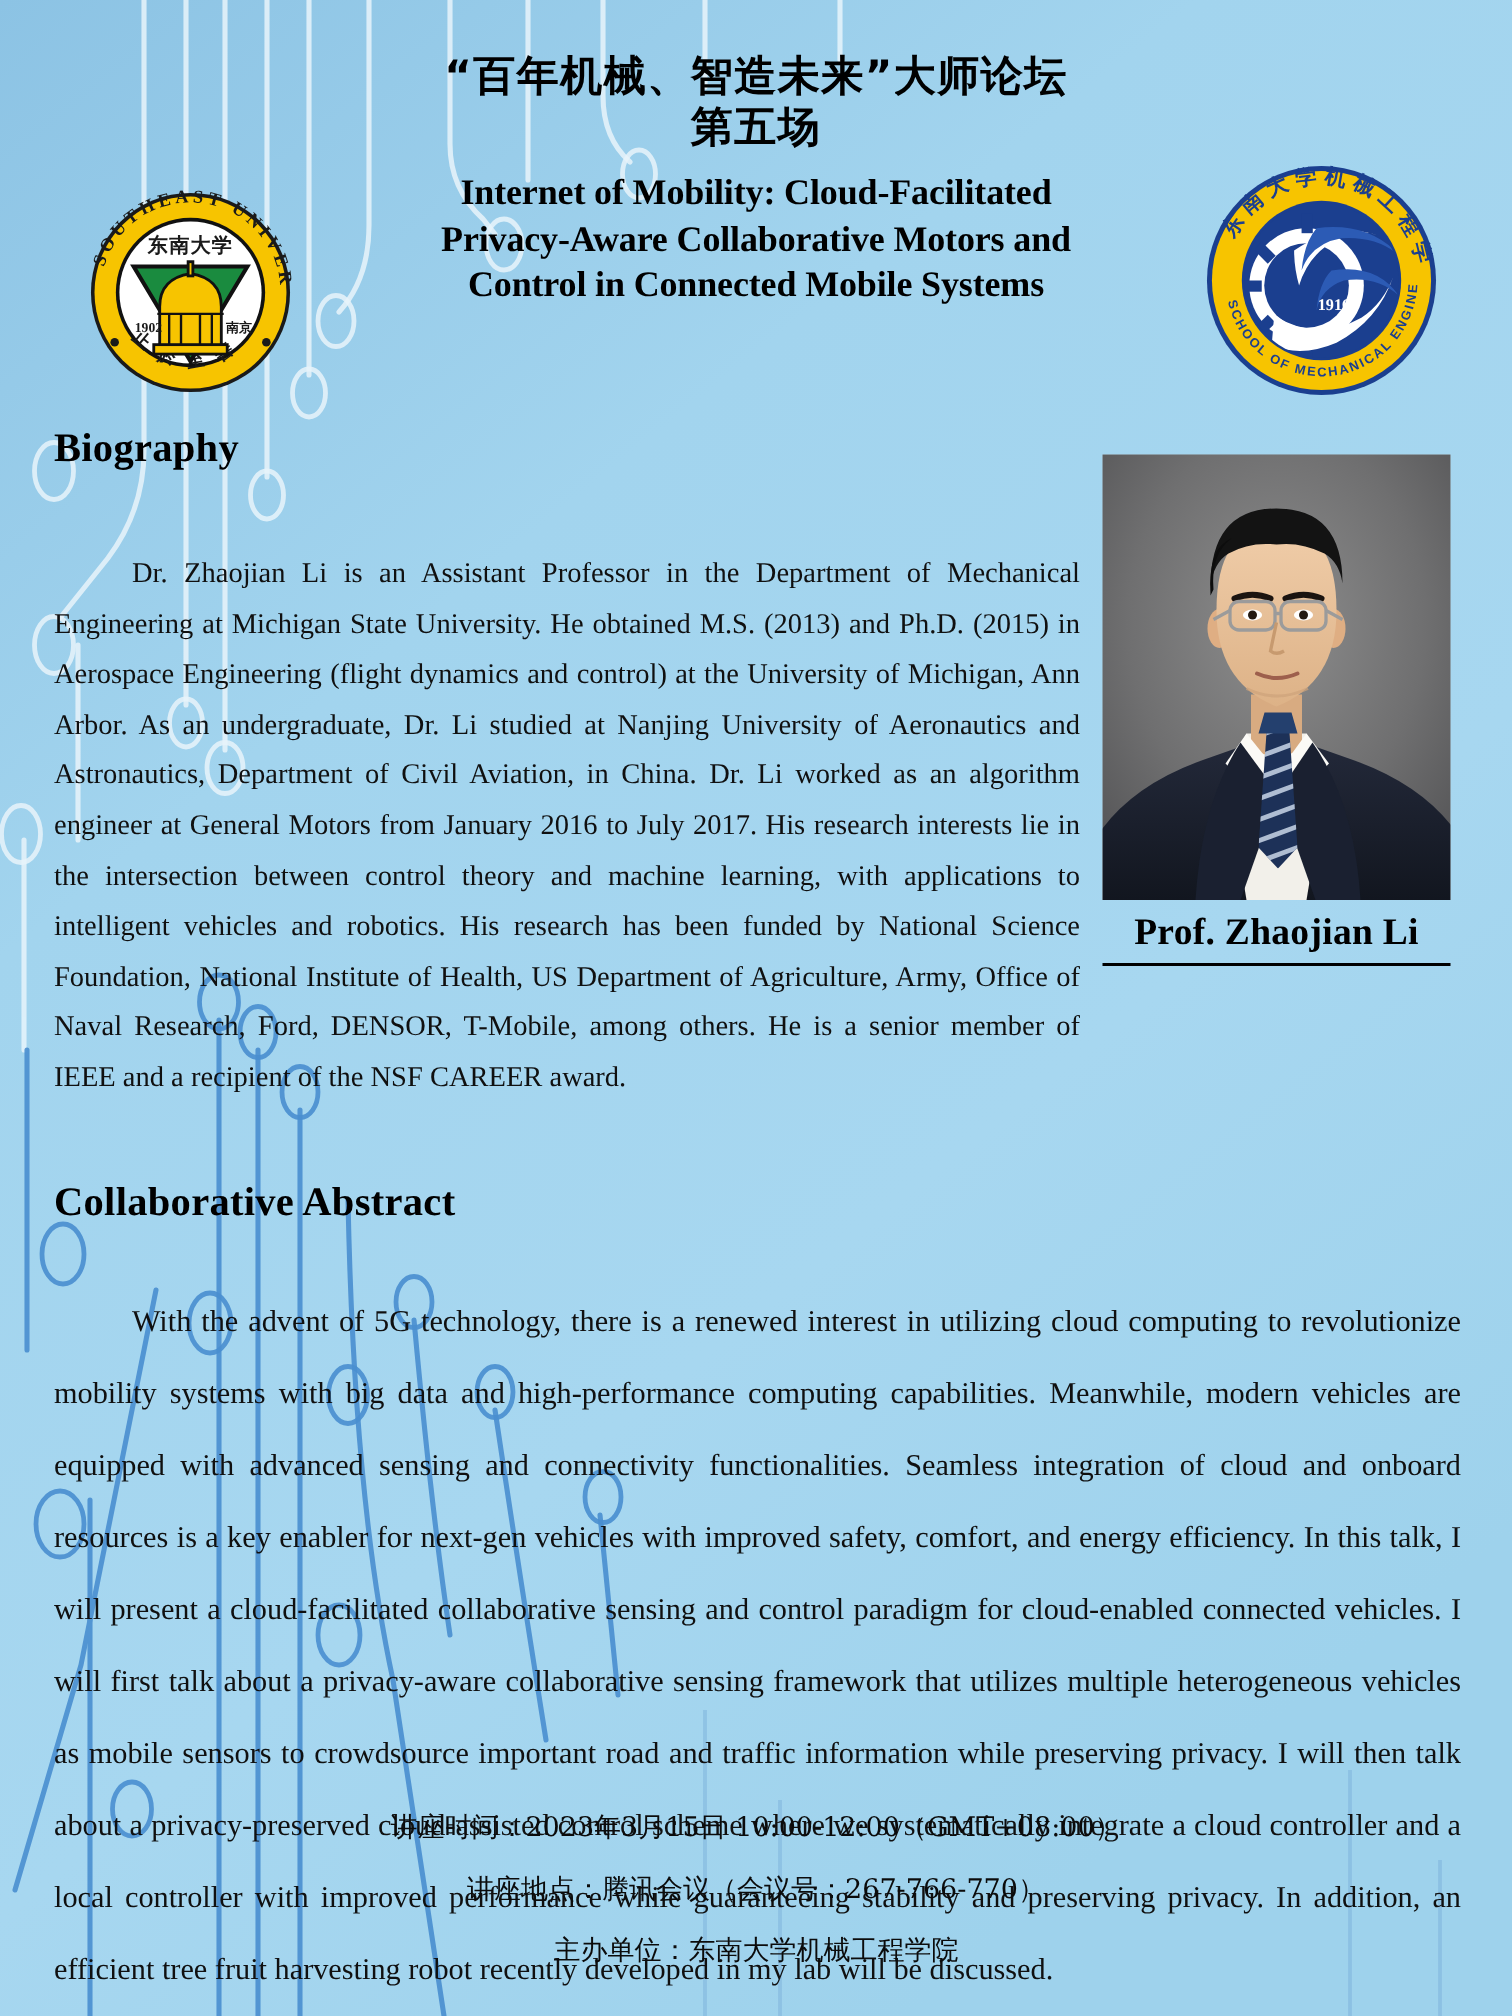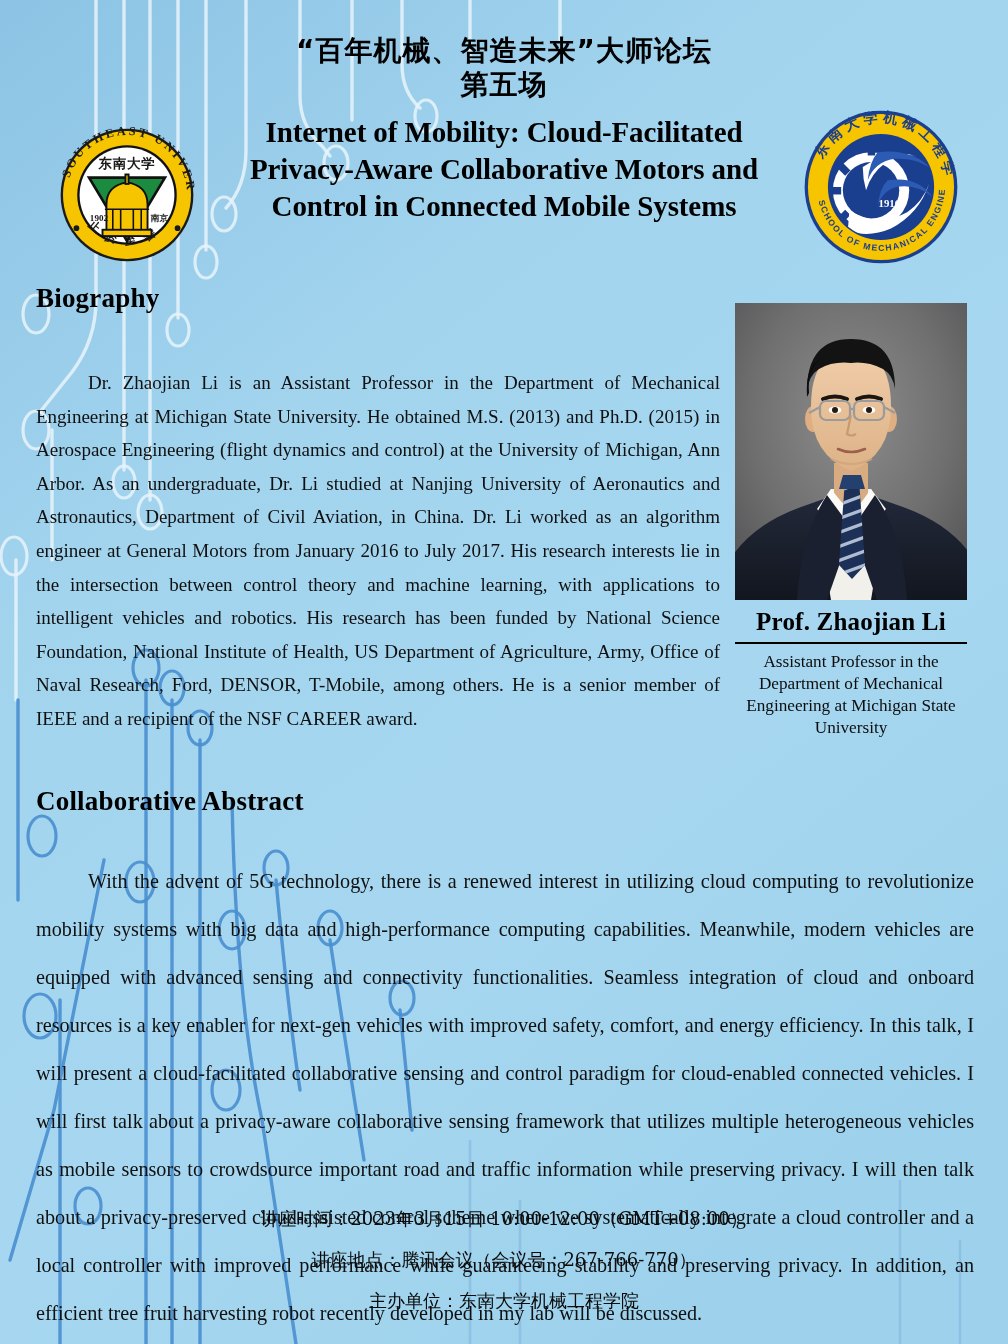--- a/index.html
+++ b/index.html
@@ -50,21 +50,21 @@
     font-weight: bold;
     font-size: 28px;
     line-height: 1.22;
     letter-spacing: 1px;
     color: #000;
   }
   .title-en {
     margin-top: 12px;
     font-family: "Liberation Serif", "DejaVu Serif", serif;
     font-weight: bold;
-    font-size: 29px;
+    font-size: 24px;
     line-height: 1.27;
     color: #000;
     letter-spacing: -0.1px;
   }
 
   
   .section-heading {
     position: absolute;
     font-family: "Liberation Serif", "DejaVu Serif", serif;
     font-weight: bold;
@@ -408,21 +408,20 @@
 
         <path d="M116 112 L112 131 Q116 134 121 131" stroke="#c79a6f" stroke-width="2.2" fill="none"></path>
 
         <path d="M103 146 Q116 152 130 146" stroke="#9d5f4c" stroke-width="2.6" fill="none" stroke-linecap="round"></path>
 
         <path d="M96 156 Q116 166 137 156" stroke="#cda27a" stroke-width="2" fill="none" opacity="0.7"></path>
       </svg>
     </div>
     <div class="speaker-name">Prof. Zhaojian Li</div>
     <div class="name-rule"></div>
-    <div class="speaker-affil">Assistant Professor in the Department of Mechanical Engineering at Michigan State University</div>
   </div>
 
   <div id="abs-heading" class="section-heading">Collaborative Abstract</div>
 
   <div class="abs-body">With the advent of 5G technology, there is a renewed interest in utilizing cloud computing to revolutionize mobility systems with big data and high-performance computing capabilities. Meanwhile, modern vehicles are equipped with advanced sensing and connectivity functionalities. Seamless integration of cloud and onboard resources is a key enabler for next-gen vehicles with improved safety, comfort, and energy efficiency. In this talk, I will present a cloud-facilitated collaborative sensing and control paradigm for cloud-enabled connected vehicles. I will first talk about a privacy-aware collaborative sensing framework that utilizes multiple heterogeneous vehicles as mobile sensors to crowdsource important road and traffic information while preserving privacy. I will then talk about a privacy-preserved cloud-assisted control scheme where we systematically integrate a cloud controller and a local controller with improved performance while guaranteeing stability and preserving privacy. In addition, an efficient tree fruit harvesting robot recently developed in my lab will be discussed.</div>
 
   <div class="footer">
     <div>讲座时间：2023年3月15日 10:00-12:00（GMT+08:00）</div>
     <div>讲座地点：腾讯会议（会议号：267-766-770）</div>
     <div>主办单位：东南大学机械工程学院</div>

